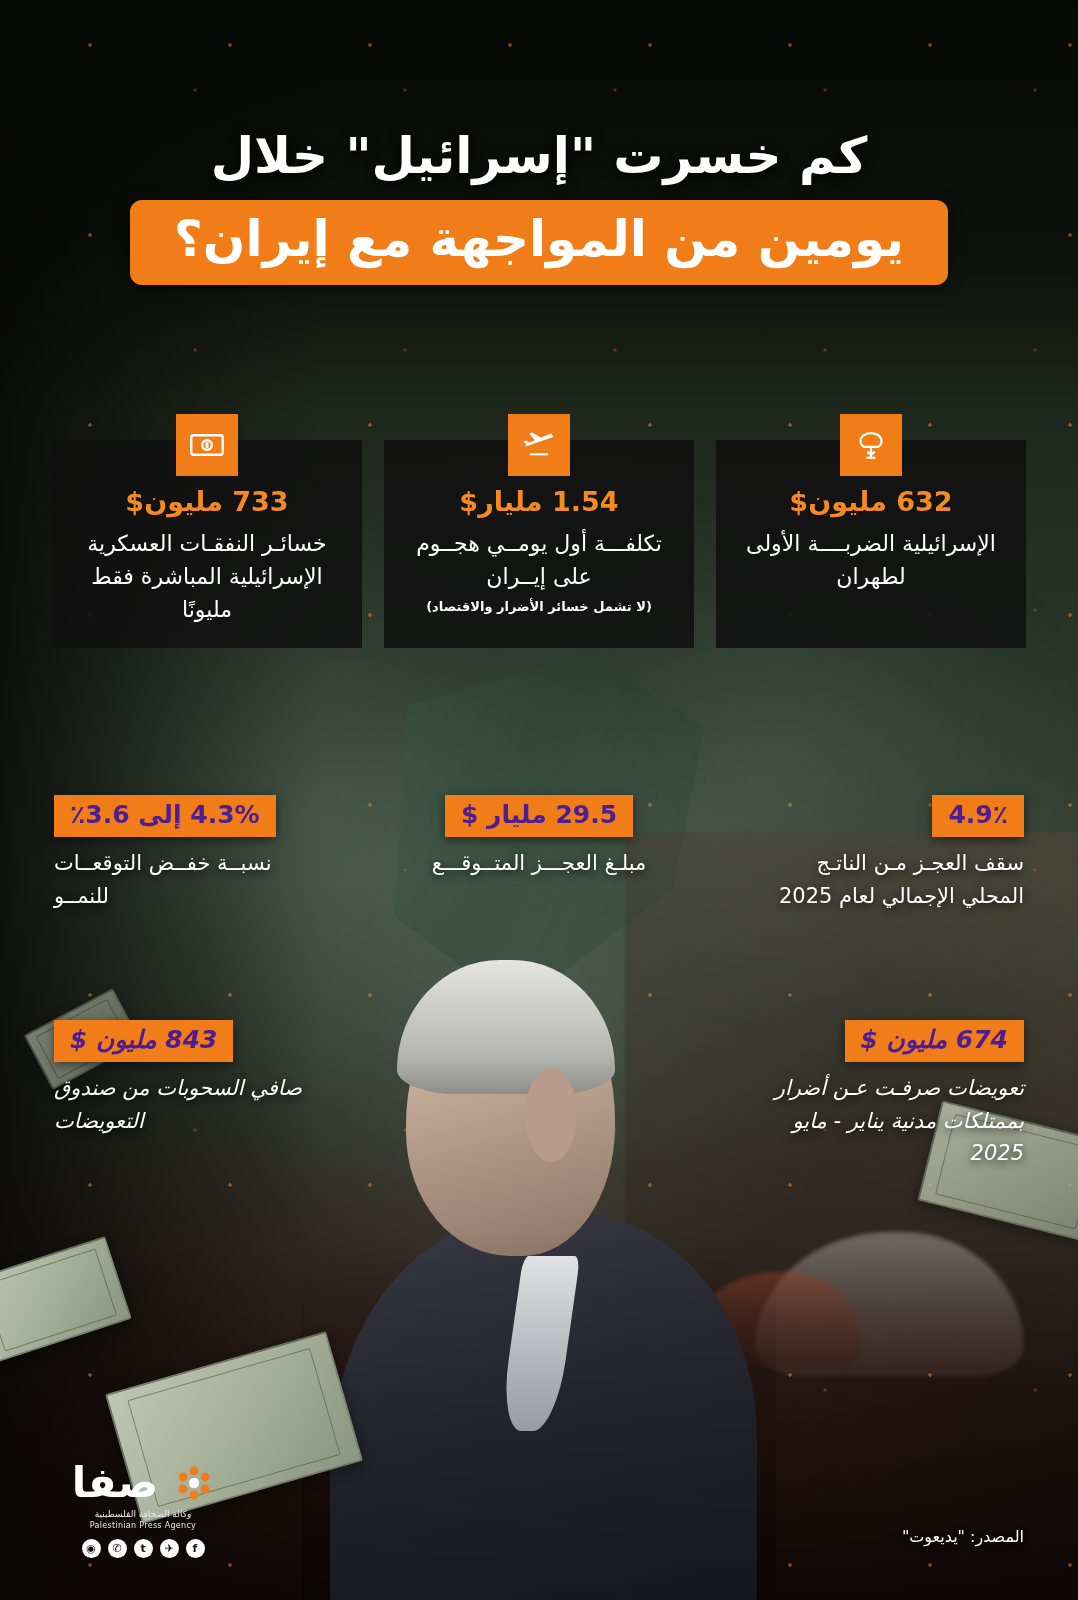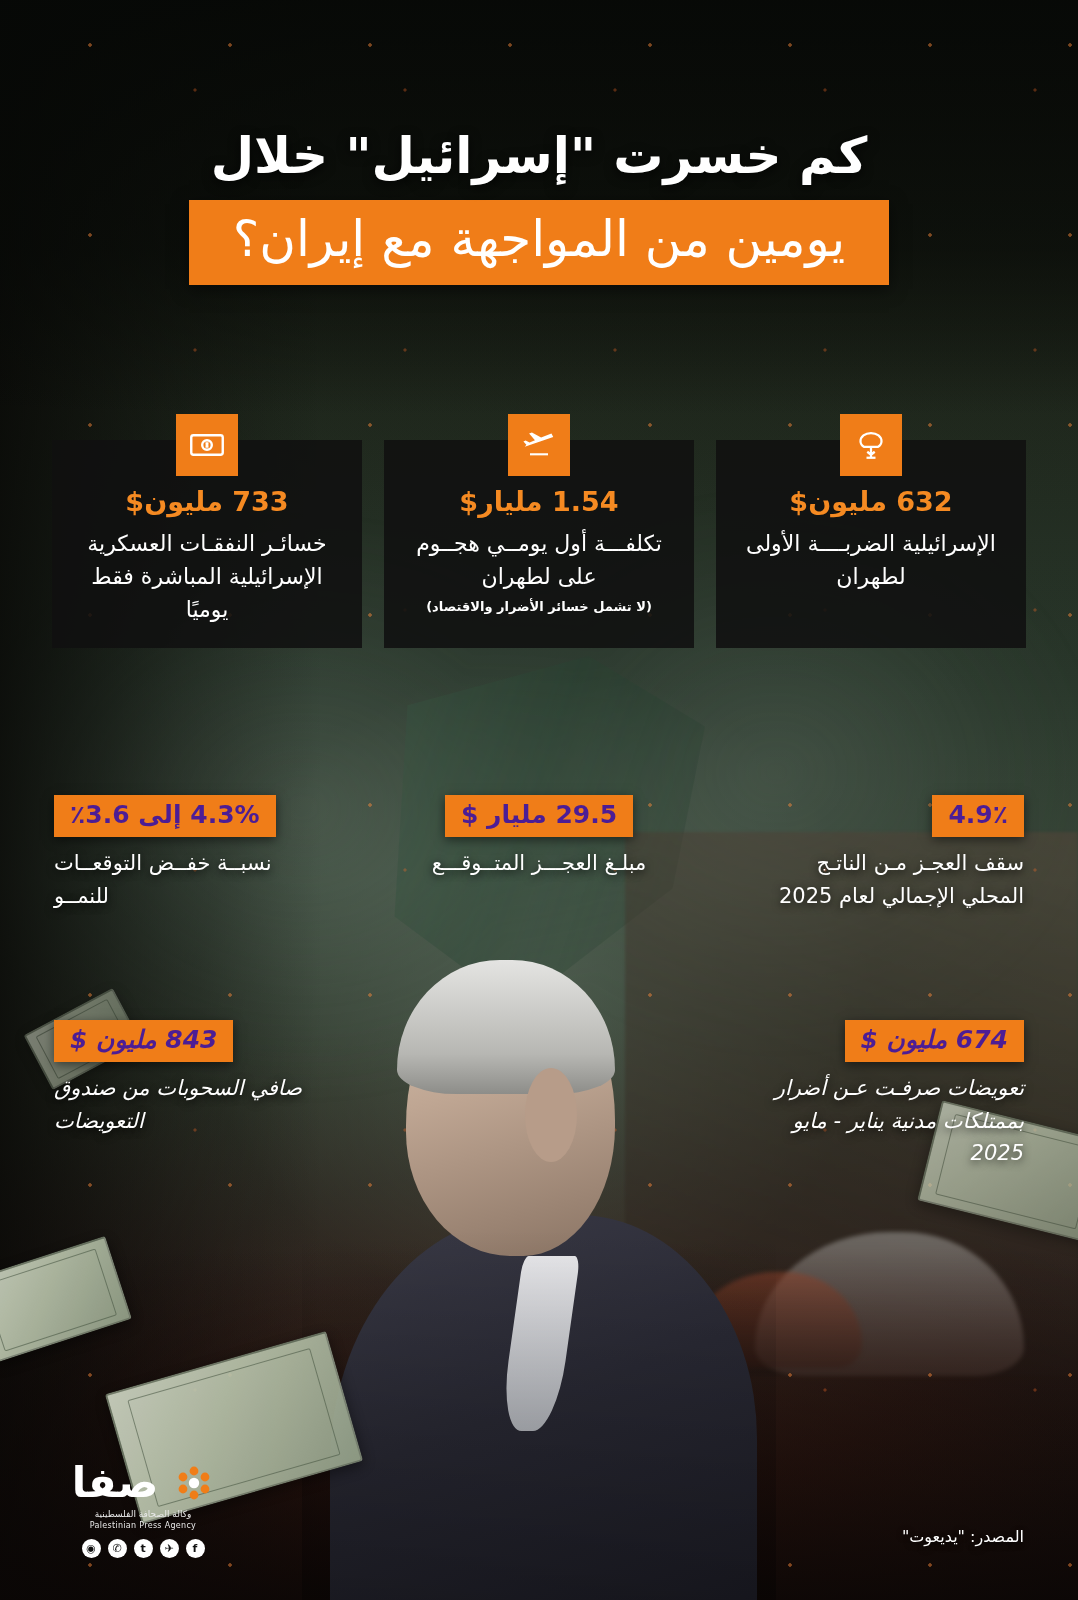--- a/index.html
+++ b/index.html
@@ -215,27 +215,28 @@
     letter-spacing: -0.5px;
     text-shadow: 0 3px 12px rgba(0,0,0,0.75);
     direction: rtl;
   }
   .title-line2 {
     display: block;
     margin: 14px auto 0;
     background: #f07d18;
     color: #ffffff;
     font-size: 50px;
-    font-weight: normal;
+    font-weight: bold;
     line-height: 1.35;
     padding: 6px 44px 12px;
     width: max-content;
     max-width: 94%;
     direction: rtl;
     box-shadow: 0 4px 16px rgba(0,0,0,0.5);
+    border-radius: 12px;
   }
 
   
   .cards-row {
     position: absolute;
     top: 440px;
     left: 52px;
     right: 52px;
     display: flex;
     flex-direction: row-reverse;
@@ -418,32 +419,32 @@
 
     <div class="card">
       <div class="card-icon">
         <svg viewBox="0 0 24 24" fill="none" stroke="#ffffff" stroke-width="1.6">
           <rect x="1.5" y="5.5" width="21" height="13" rx="1.5"></rect>
           <circle cx="12" cy="12" r="3.2"></circle>
           <path d="M12 10.3v3.4M11 11h2M11 13h2"></path>
         </svg>
       </div>
       <div class="card-value">733 مليون$</div>
-      <div class="card-label">خسائـر النفقـات العسكرية الإسرائيلية المباشرة فقط يوميًا</div>
+      <div class="card-label">خسائـر النفقـات العسكرية الإسرائيلية المباشرة فقط مليونًا</div>
     </div>
 
     <div class="card">
       <div class="card-icon">
         <svg viewBox="0 0 24 24" fill="#ffffff">
           <path d="M2.5 13.2l19-6.6-1.2-2.2-6.9 2.6-6.1-3.4-1.9.7 3.9 4.6-3.6 1.4-2.6-1.3-1.5.6 2 2.3z"></path>
           <path d="M6 17.5h12v1.4H6z"></path>
         </svg>
       </div>
       <div class="card-value">1.54 مليار$</div>
-      <div class="card-label">تكلفـــة أول يومــي هجــوم على لطهران</div>
+      <div class="card-label">تكلفـــة أول يومــي هجــوم على إيــران</div>
       <div class="card-note">(لا تشمل خسائر الأضرار والاقتصاد)</div>
     </div>
 
     <div class="card">
       <div class="card-icon">
         <svg viewBox="0 0 24 24" fill="none" stroke="#ffffff" stroke-width="1.5">
           <path d="M5 9.5c0-3 3-5.5 7-5.5s7 2.5 7 5.5c0 1.6-1 3-2.5 3.8H7.5C6 12.5 5 11.1 5 9.5z"></path>
           <path d="M12 13.3v7M9.5 16.5l2.5 2 2.5-2"></path>
           <path d="M9 20.5h6"></path>
         </svg>

